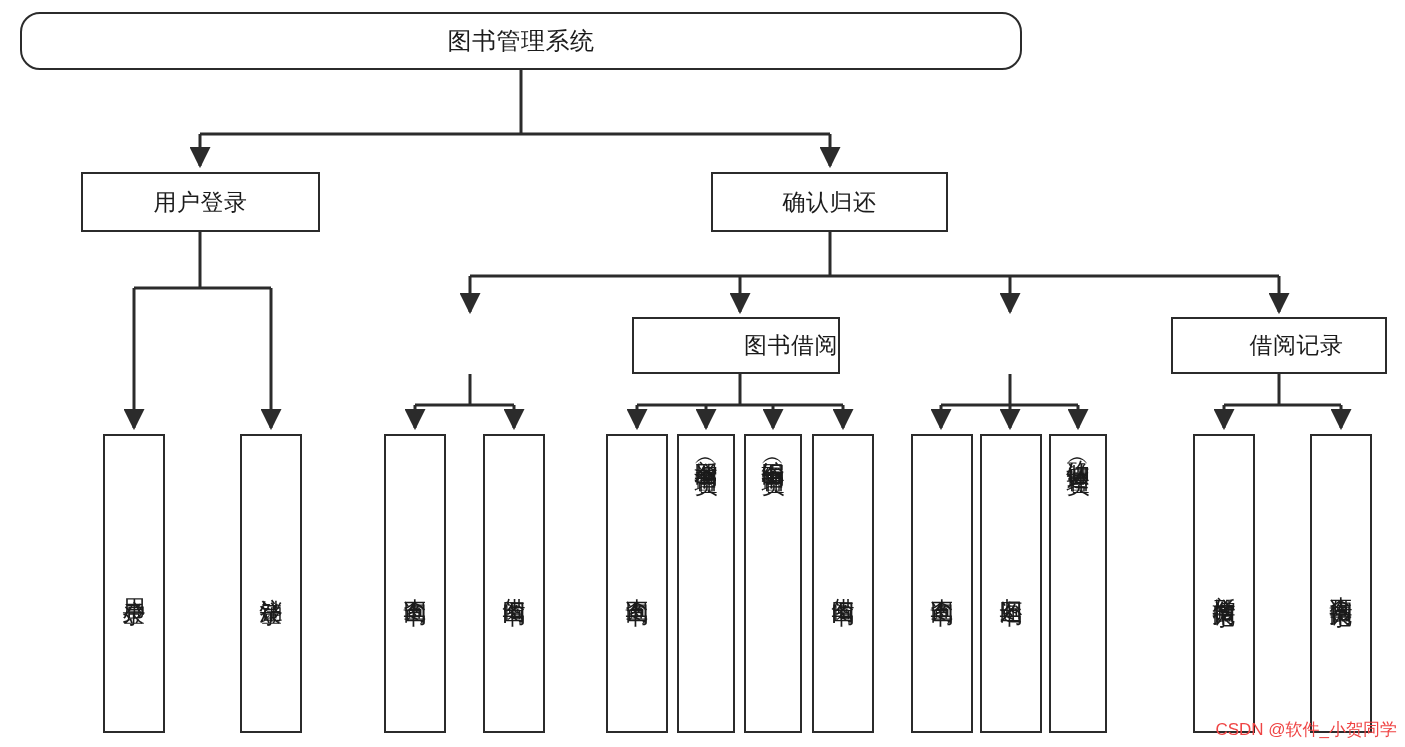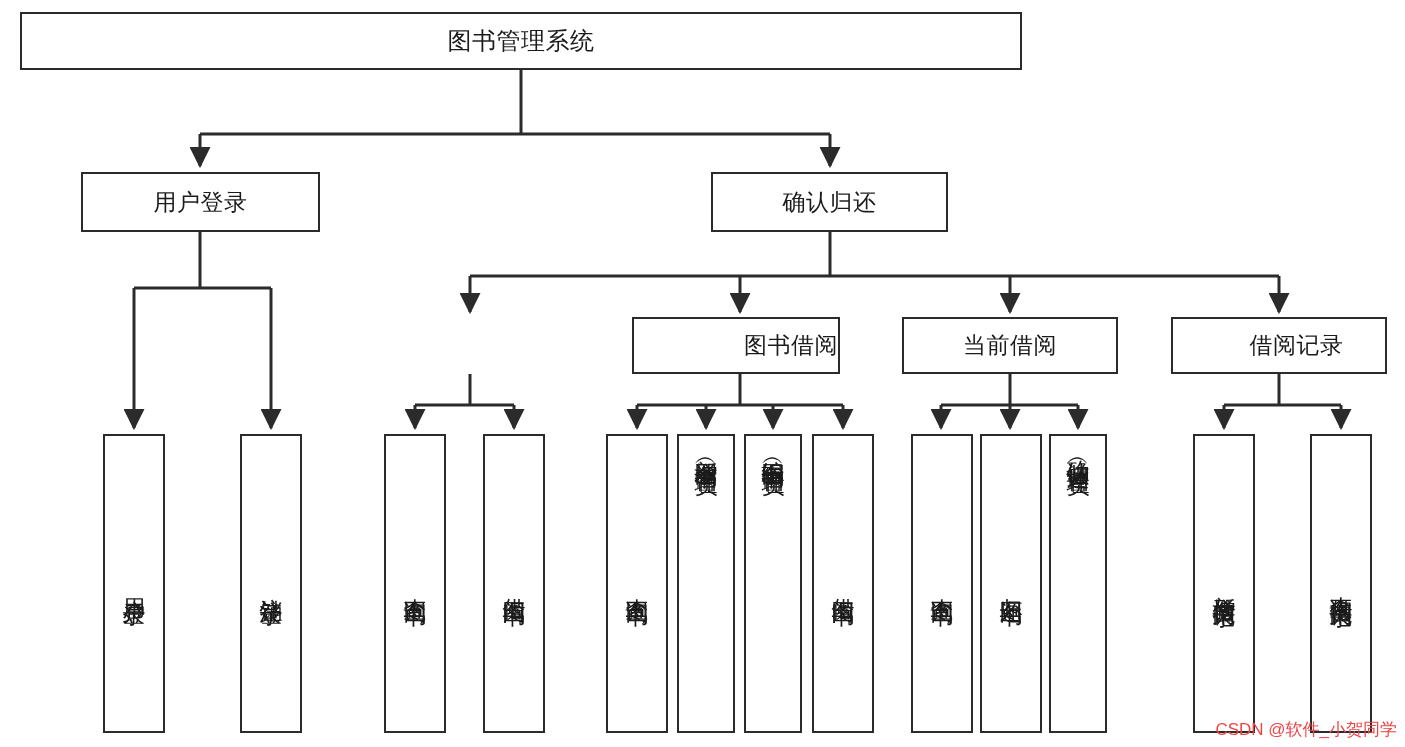--- a/index.html
+++ b/index.html
@@ -127,37 +127,34 @@
       <path d="M 1010 405 L 1010 428" marker-end="url(#arrow)"></path>
       <path d="M 1078 405 L 1078 428" marker-end="url(#arrow)"></path>
 
       <path d="M 1279 374 L 1279 405"></path>
       <path d="M 1224 405 L 1341 405"></path>
       <path d="M 1224 405 L 1224 428" marker-end="url(#arrow)"></path>
       <path d="M 1341 405 L 1341 428" marker-end="url(#arrow)"></path>
     </g>
   </svg>
 
-  <div class="node h root" style="left:20px; top:12px; width:1002px; height:58px;">
+  <div class="node h root" style="left:20px; top:12px; width:1002px; height:58px;border-radius:20px;">
     <span class="label">图书管理系统</span>
   </div>
 
   <div class="node h" style="left:81px; top:172px; width:239px; height:60px;">
     <span class="label">用户登录</span>
   </div>
   <div class="node h" style="left:711px; top:172px; width:237px; height:60px;">
     <span class="label">确认归还</span>
   </div>
 
   <div class="node h" style="left:632px; top:317px; width:208px; height:57px;justify-content:flex-end;">
     <span class="label">图书借阅</span>
   </div>
-  <div class="node h" style="left:902px; top:317px; width:216px; height:57px;">
-    <span class="label">当前借阅</span>
-  </div>
   <div class="node h" style="left:1171px; top:317px; width:216px; height:57px;padding-left:35px;">
     <span class="label">借阅记录</span>
   </div>
 
   <div class="node v" style="left:103px; top:434px; width:62px; height:299px;">
     <span class="label">用户登录</span>
   </div>
   <div class="node v" style="left:240px; top:434px; width:62px; height:299px;">
     <span class="label">注销登录</span>
   </div>

